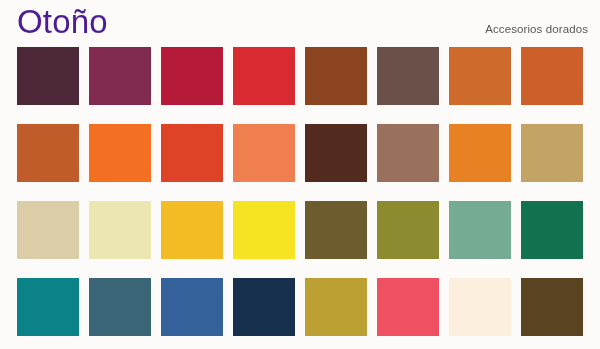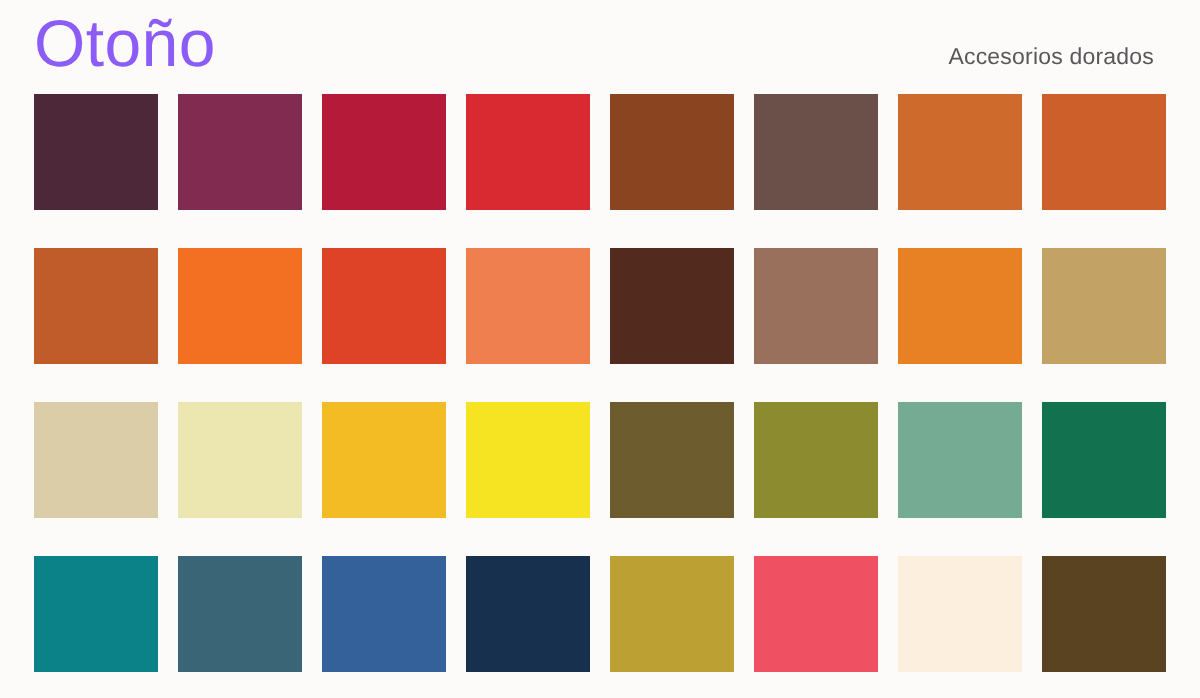--- a/index.html
+++ b/index.html
@@ -38,21 +38,21 @@
     font-size: 33px;
     font-weight: 400;
     letter-spacing: 0.2px;
     color: #6f6f6f;
     line-height: 40px;
     white-space: nowrap;
   }
 
   #accent-note {
     position: absolute;
-    right: 23px;
+    right: 12px;
     top: 23px;
     font-size: 11.5px;
     font-weight: 400;
     color: #58585a;
     letter-spacing: 0.1px;
     white-space: nowrap;
   }
 
   
   #swatch-grid {
@@ -73,21 +73,21 @@
     height: 58px;
     box-sizing: border-box;
   }
 </style>
 </head>
 <body style="background-color: rgb(253, 251, 249);">
 
 <div id="palette-board" style="background-color: rgb(253, 251, 249);">
 
   <div id="header">
-    <div id="palette-title" style="color: #8b5cf6;">Otoño</div>
+    <div id="palette-title" style="color: #4c1d95;">Otoño</div>
     <div id="accent-note" style="color: rgb(88, 88, 90);">Accesorios dorados</div>
   </div>
 
   <div id="swatch-grid">
       <div class="swatch" title="#4c2838" style="background-color: rgb(76, 40, 56);"></div>
       <div class="swatch" title="#822b50" style="background-color: rgb(130, 43, 80);"></div>
       <div class="swatch" title="#b51b38" style="background-color: rgb(181, 27, 56);"></div>
       <div class="swatch" title="#d92a31" style="background-color: rgb(217, 42, 49);"></div>
       <div class="swatch" title="#8a4520" style="background-color: rgb(138, 69, 32);"></div>
       <div class="swatch" title="#6b5049" style="background-color: rgb(107, 80, 73);"></div>

